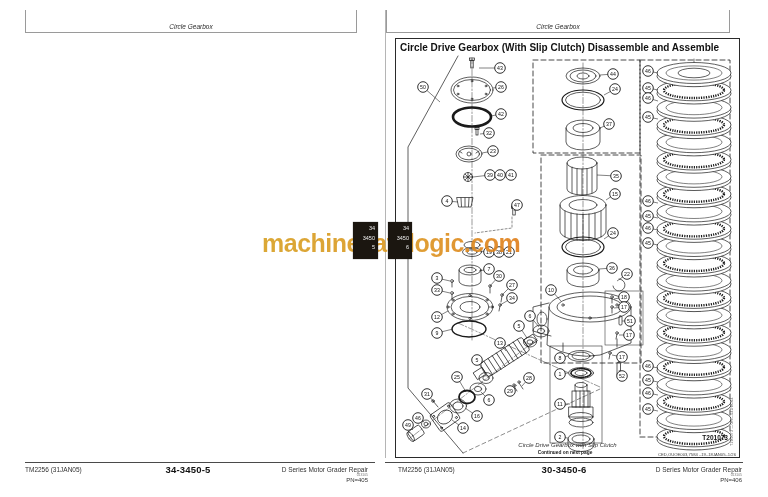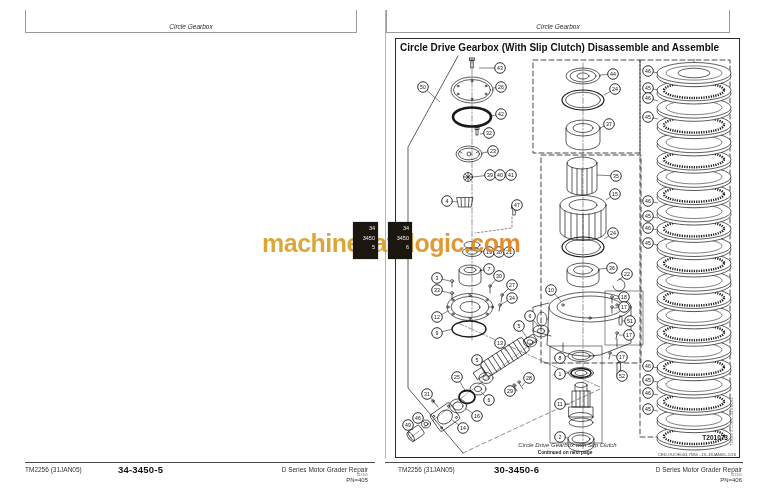--- a/index.html
+++ b/index.html
@@ -31,21 +31,21 @@
   #figure-id{position:absolute;left:640px;top:434px;width:88px;text-align:right;font-size:6.5px;font-weight:bold;color:#111;z-index:2;}
   #figure-margin-code{
     position:absolute;left:730px;top:446px;font-size:3.6px;color:#555;letter-spacing:.3px;
     transform:rotate(-90deg);transform-origin:0 0;white-space:nowrap;z-index:2;
   }
   
   .footrule{position:absolute;top:462px;height:1px;background:#4a4a4a;}
   #footrule-left{left:25px;width:350px;}
   #footrule-right{left:385px;width:358px;}
   .foot-manual{position:absolute;top:466px;font-size:6.5px;color:#333;}
-  .foot-page{position:absolute;top:464px;width:140px;font-size:9.5px;font-weight:bold;color:#111;letter-spacing:.2px;}
+  .foot-page{position:absolute;top:464px;width:140px;text-align:center;font-size:9.5px;font-weight:bold;color:#111;letter-spacing:.2px;}
   .foot-right{position:absolute;top:466px;width:130px;text-align:right;color:#333;}
   .foot-series{font-size:6.5px;}
   .foot-code{font-size:3.4px;color:#777;line-height:4px;}
   .foot-pn{font-size:6px;line-height:7px;}
   
   #watermark{
     position:absolute;left:262px;top:229px;z-index:3;
     font-size:25px;font-weight:bold;letter-spacing:-0.5px;white-space:nowrap;
     background:linear-gradient(90deg,#d8a126 0%,#dd9a24 55%,#e0801e 100%);
     -webkit-background-clip:text;background-clip:text;color:transparent;opacity:.92;

